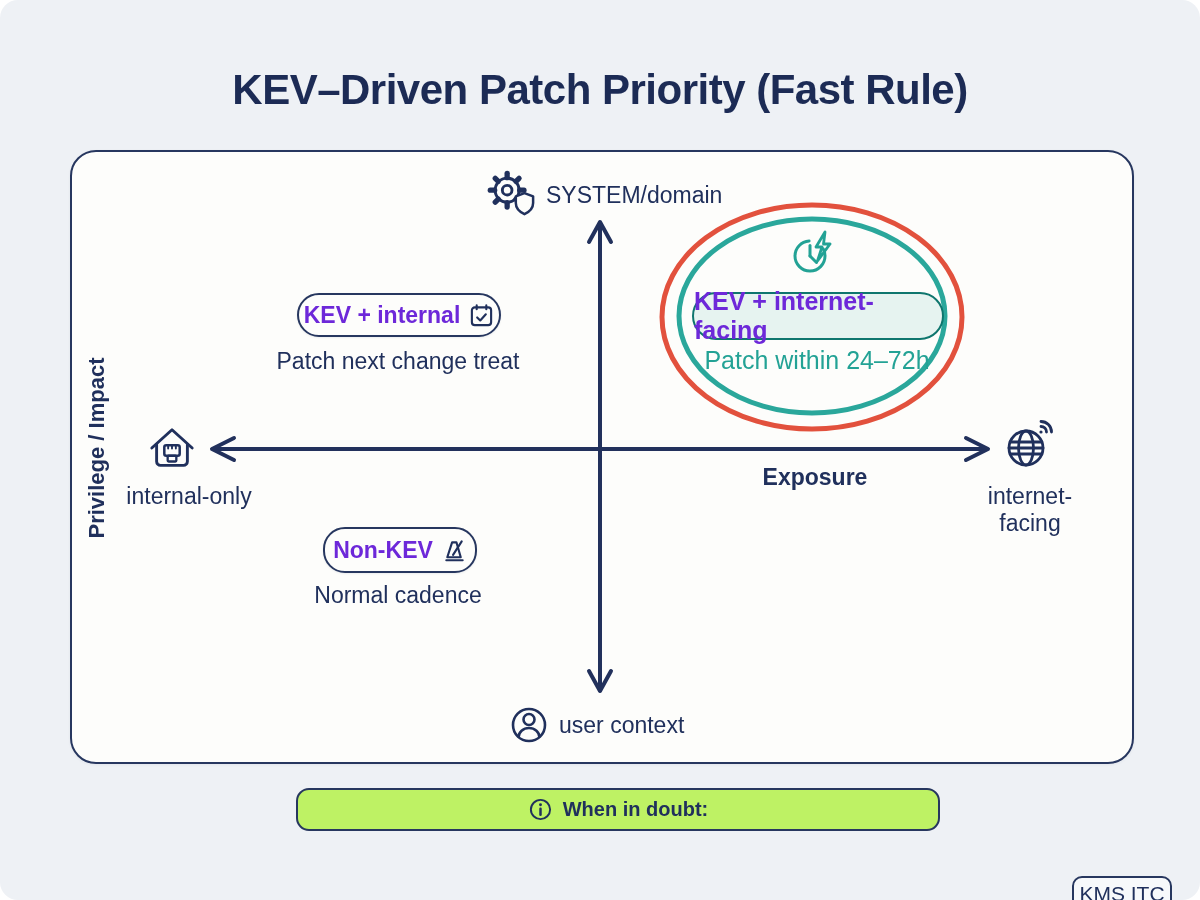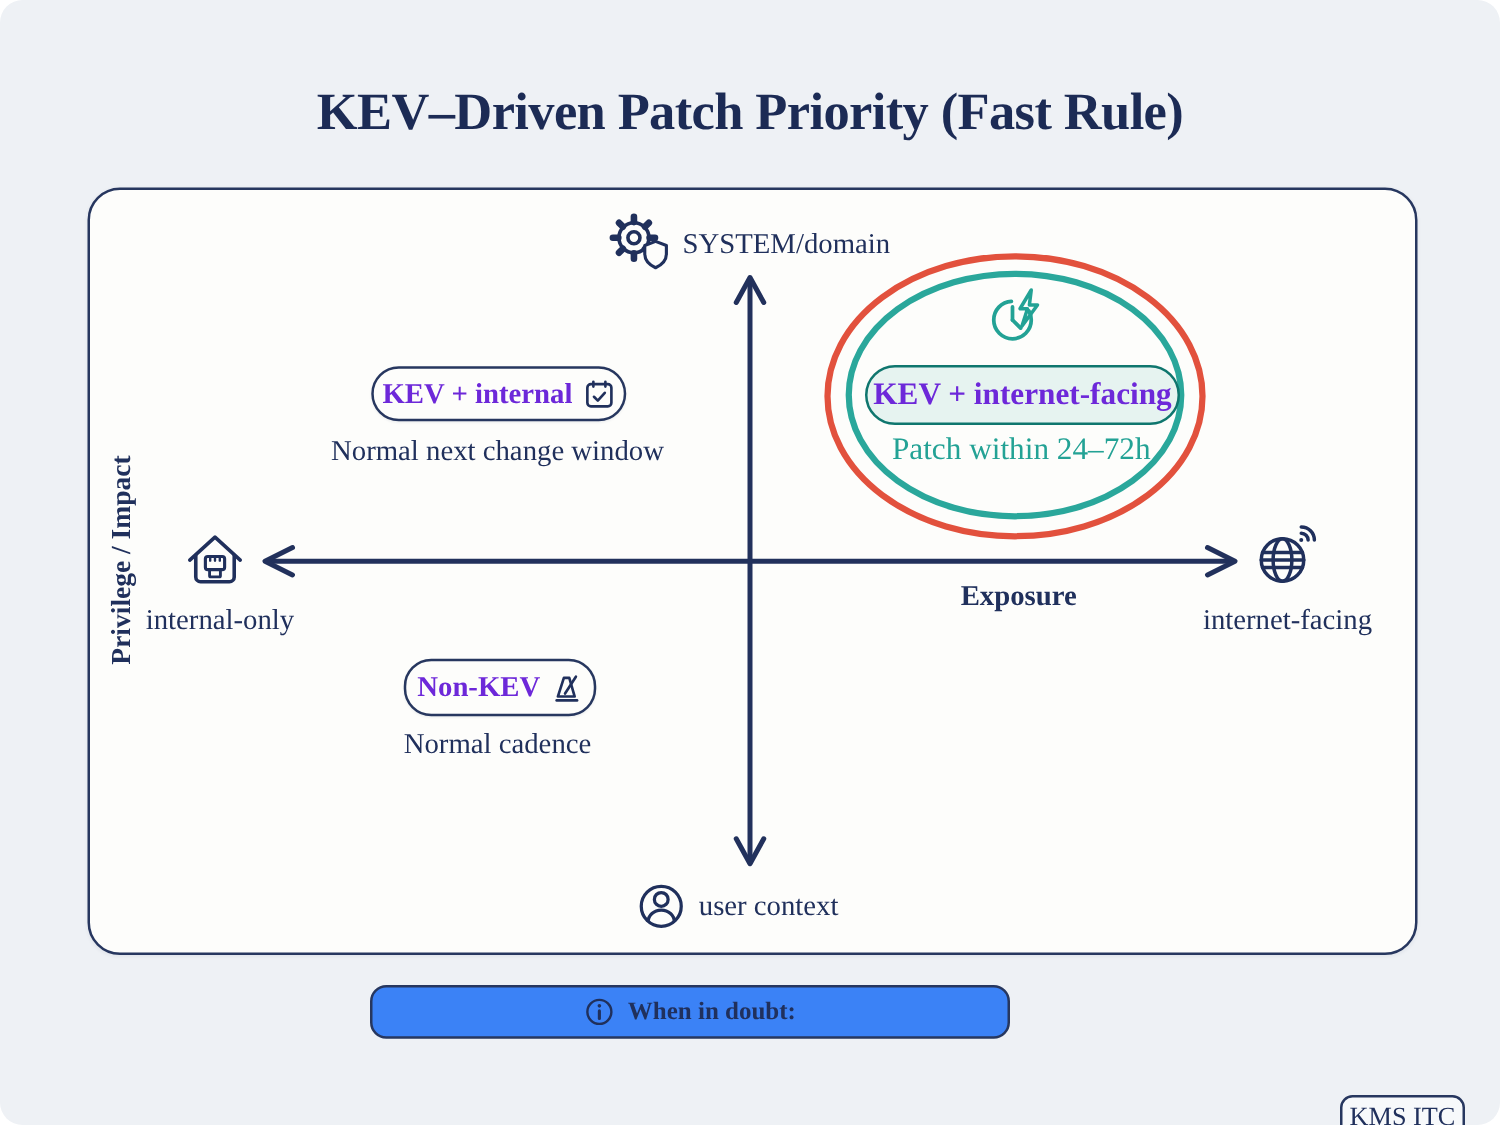--- a/index.html
+++ b/index.html
@@ -1,16 +1,16 @@
 <!DOCTYPE html>
 <html><head>
 <meta charset="utf-8">
 <style>
   html,body{margin:0;padding:0;background:#ffffff;font-family:"Liberation Sans","DejaVu Sans",sans-serif;}
-  .page{position:relative;width:1200px;height:900px;background:#eef1f5;border-radius:18px;overflow:hidden;font-family:Liberation Serif, serif;}
+  .page{position:relative;width:1200px;height:900px;background:#eef1f5;border-radius:18px;overflow:hidden;}
   .abs{position:absolute;}
 
   .title{left:0;top:66px;width:1200px;text-align:center;font-size:42px;font-weight:700;
          color:#1c2b55;letter-spacing:-0.5px;}
 
   .panel{left:70px;top:150px;width:1060px;height:610px;background:#fdfdfb;
          border:2px solid #27375f;border-radius:26px;box-shadow:0 1px 3px rgba(30,45,90,0.06);}
 
   .axes-svg{left:0;top:0;width:1200px;height:900px;pointer-events:none;}
 
@@ -28,22 +28,22 @@
   .pill-tl{left:297px;top:293px;width:200px;height:40px;font-size:23px;}
   .pill-bl{left:323px;top:527px;width:150px;height:42px;font-size:23px;}
   .pill-tr{left:692px;top:292px;width:248px;height:44px;font-size:25px;
            background:#e6f3f0;border:2px solid #0f766e;border-radius:24px;box-shadow:none;}
 
   .caption{font-size:23px;color:#20305c;text-align:center;}
   .cap-tl{left:248px;top:348px;width:300px;}
   .cap-bl{left:248px;top:582px;width:300px;}
   .cap-tr{left:667px;top:346px;width:300px;font-size:25px;color:#23a295;}
 
-  .note-pill{left:296px;top:788px;width:512px;height:43px;display:flex;align-items:center;
-             justify-content:center;gap:10px;background:#3b82f6;border:2px solid #27375f;
+  .note-pill{left:296px;top:788px;width:644px;height:43px;display:flex;align-items:center;
+             justify-content:center;gap:10px;background:#bef264;border:2px solid #27375f;
              border-radius:13px;font-size:20px;color:#20305c;box-sizing:border-box;}
   .note-bold{font-weight:700;}
 
   .footer-badge{left:1072px;top:876px;width:100px;height:35px;display:flex;align-items:center;
                 justify-content:center;background:#f7f9fb;border:2px solid #27375f;
                 border-radius:10px;font-size:21px;color:#20305c;box-sizing:border-box;}
 
   svg.icon{display:block;}
 </style>
 </head>
@@ -102,21 +102,21 @@
 
   <svg class="abs icon" style="left:147px;top:424px;" width="50" height="50" viewBox="0 0 52 52">
     <g stroke="#20305c" fill="none" stroke-width="3" stroke-linecap="round" stroke-linejoin="round">
       <path d="M5 25 L26 6 L47 25"></path>
       <path d="M10 21 V39 c0 2.2 1.8 4 4 4 h24 c2.2 0 4 -1.8 4 -4 V21"></path>
       <rect x="18" y="22" width="16" height="11" rx="2" stroke-width="2.6"></rect>
       <path d="M22 22 v3.5 M26 22 v3.5 M30 22 v3.5" stroke-width="2"></path>
       <rect x="21.5" y="33" width="9" height="6" rx="1" stroke-width="2.4"></rect>
     </g>
   </svg>
-  <div class="abs lbl center-text" style="left:110px;top:483px;width:132px;">internal-only</div>
+  <div class="abs lbl center-text" style="left:123px;top:483px;width:132px;">internal-only</div>
 
   <svg class="abs icon" style="left:1000px;top:417px;" width="56" height="56" viewBox="0 0 56 56">
     <g stroke="#20305c" fill="none" stroke-width="2.8" stroke-linecap="round">
       <circle cx="26" cy="31" r="17"></circle>
       <ellipse cx="26" cy="31" rx="7.5" ry="17"></ellipse>
       <path d="M10.1 25 H41.9"></path>
       <path d="M9 31 H43"></path>
       <path d="M10.1 37 H41.9"></path>
       <path d="M41 9.5 A5.5 5.5 0 0 1 46.5 15"></path>
       <path d="M41 4.5 A10.5 10.5 0 0 1 51.5 15"></path>
@@ -131,21 +131,21 @@
   <div class="abs pill pill-tl">
     <span>KEV + internal</span>
     <svg class="icon" width="25" height="25" viewBox="0 0 26 26">
       <g stroke="#20305c" fill="none" stroke-width="2.2" stroke-linecap="round" stroke-linejoin="round">
         <rect x="3" y="4.5" width="20" height="18.5" rx="3"></rect>
         <path d="M8 2.5 v4 M18 2.5 v4"></path>
         <path d="M8.5 15 l3.2 3.2 l5.8 -6.5"></path>
       </g>
     </svg>
   </div>
-  <div class="abs caption cap-tl">Normal next change window</div>
+  <div class="abs caption cap-tl">Patch next change treat</div>
 
   <svg class="abs icon" style="left:789px;top:227px;" width="52" height="52" viewBox="0 0 52 52">
     <g stroke="#23a295" fill="none" stroke-width="3" stroke-linecap="round" stroke-linejoin="round">
       <circle cx="21" cy="29" r="15" pathLength="100" stroke-dasharray="82 18" stroke-dashoffset="8"></circle>
       <path d="M21 29 V18.5"></path>
       <path d="M21 29 L27.5 35.5"></path>
       <path d="M36 5 L27 20 H33 L28.5 34 L41 17 H34.5 Z" stroke-width="2.8"></path>
     </g>
   </svg>
   <div class="abs pill pill-tr">

